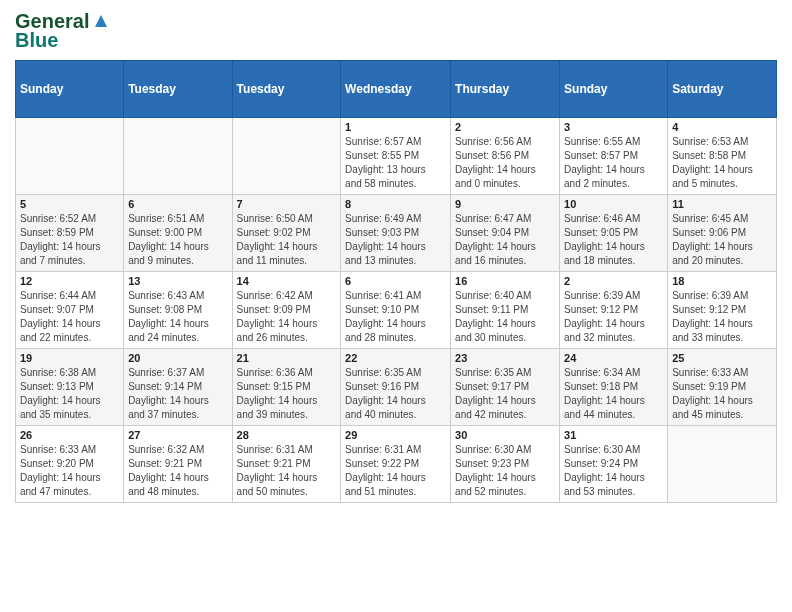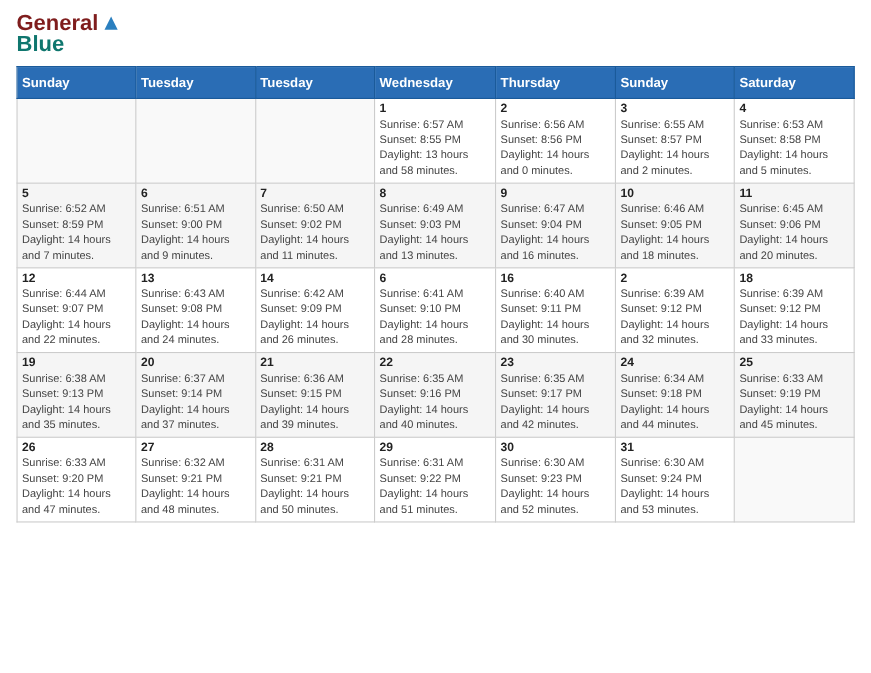--- a/index.html
+++ b/index.html
@@ -18,21 +18,21 @@
     .header {
       display: flex;
       justify-content: space-between;
       align-items: flex-start;
       margin-bottom: 8px;
     }
     .logo {
       display: flex;
       align-items: center;
     }
-    .logo-general { color: #7f1d1d; }
+    .logo-general { color: #14532d; }
     .logo-blue { color: #0f766e; }
     .title-section {
       text-align: right;
     }
     .month-title {
       font-size: 32px;
       font-weight: bold;
       color: #1a3a5c;
     }
     .location-title {
@@ -42,21 +42,21 @@
     .calendar {
       width: 100%;
       border-collapse: collapse;
       border: 1px solid #ccc;
     }
     .calendar th {
       background-color: #2a6db5;
       color: #fff;
       font-size: 12px;
       font-weight: bold;
-      padding: 7px 4px;
+      padding: 21px 4px;
       text-align: left;
       border: 1px solid #1a5a9a;
     }
     .calendar td {
       vertical-align: top;
       border: 1px solid #ccc;
       padding: 3px 4px;
       width: 113px;
       min-height: 80px;
       font-size: 9.5px;

